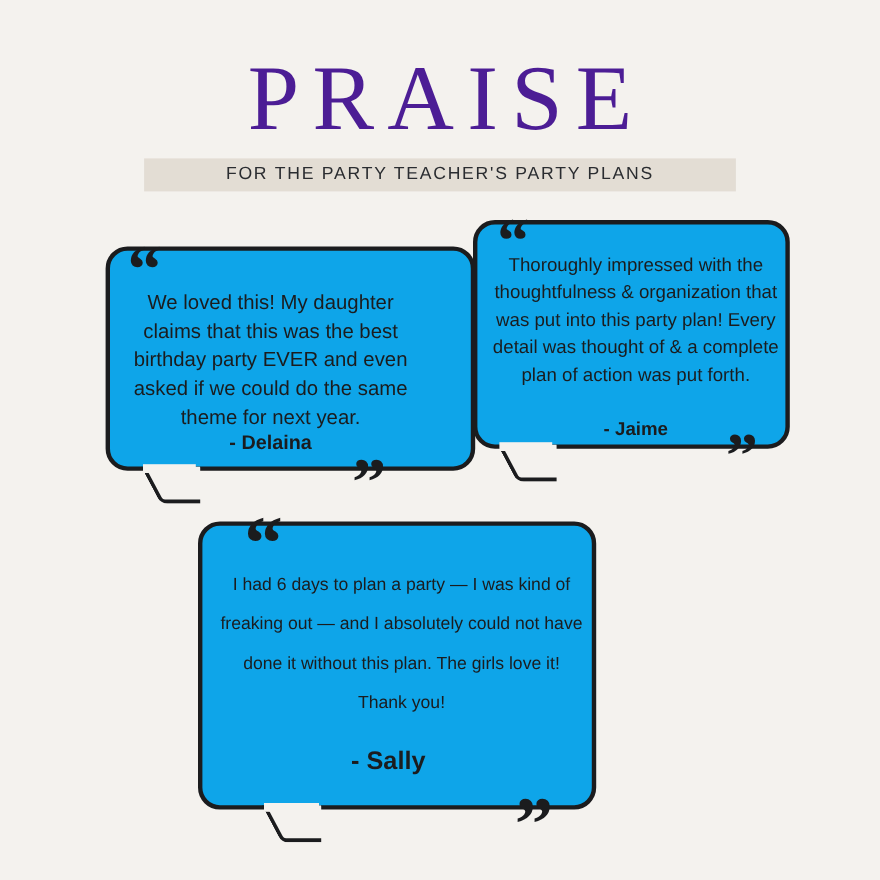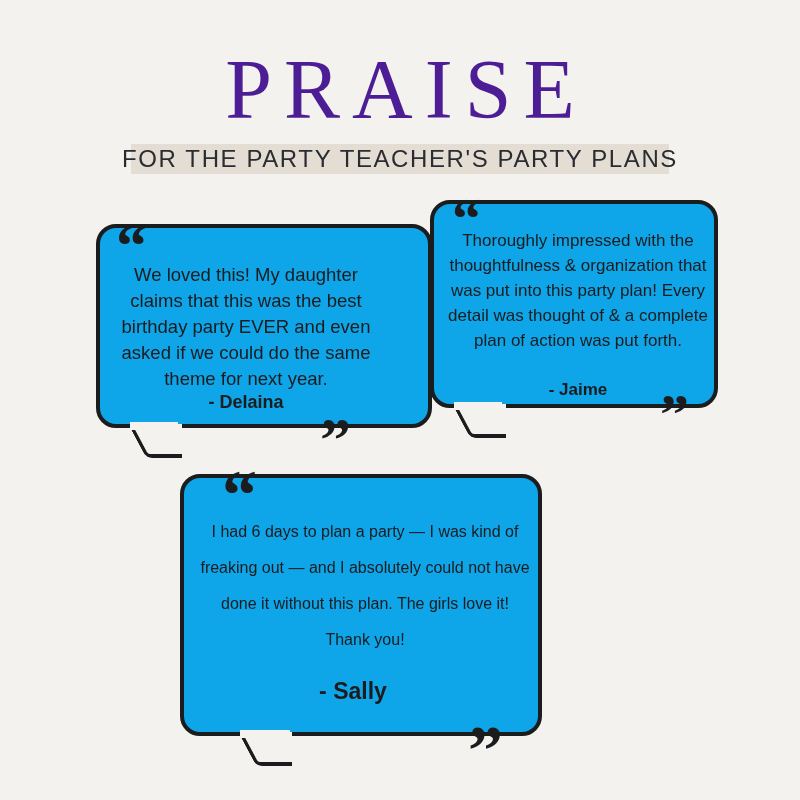--- a/index.html
+++ b/index.html
@@ -47,21 +47,21 @@
   }
   .subtitle {
     position: absolute;
     top: 144px;
     left: 0;
     width: 800px;
     height: 30px;
     line-height: 30px;
     text-align: center;
     font-family: "Liberation Sans", sans-serif;
-    font-size: 24px;
+    font-size: 16px;
     letter-spacing: 1.6px;
     color: #2a2c30;
   }
 
   
   .bubble {
     position: absolute;
     box-sizing: border-box;
     border: 4px solid #1b1c1e;
     border-radius: 20px;

